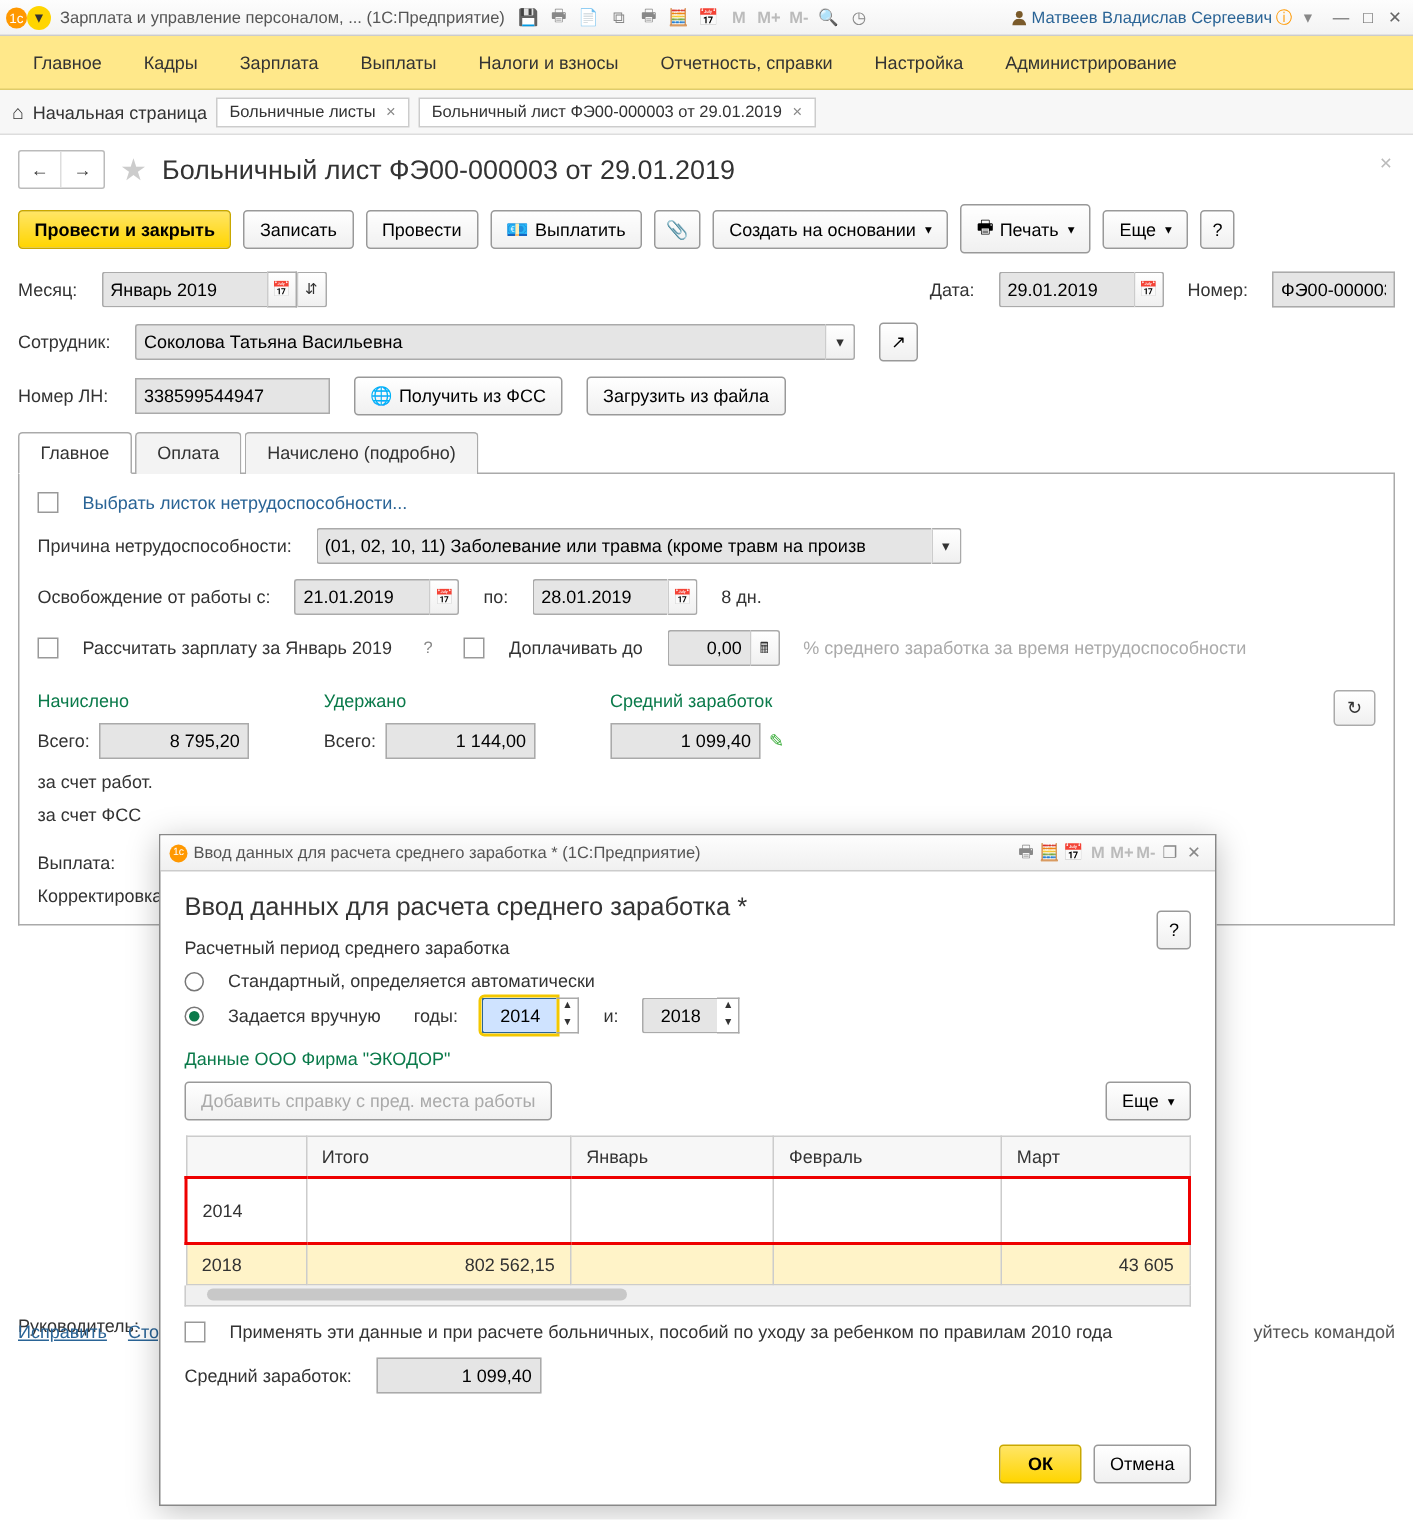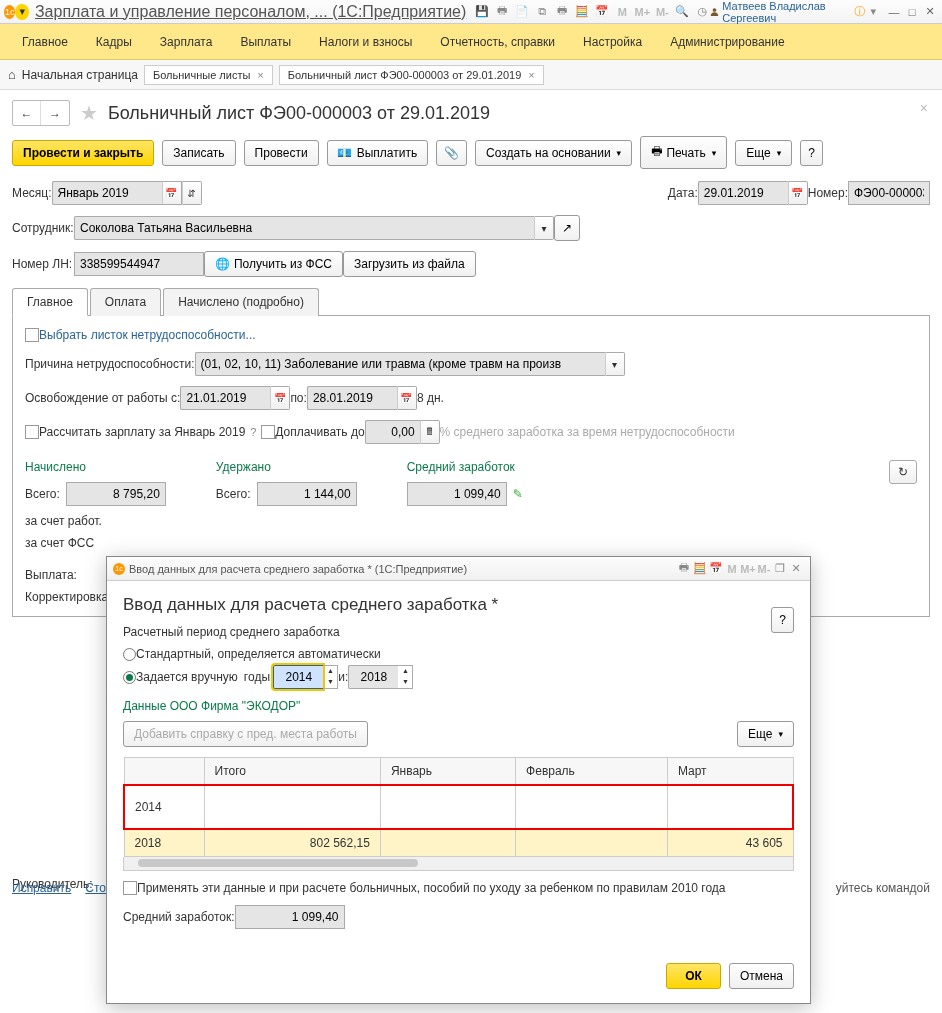--- a/index.html
+++ b/index.html
@@ -1,19 +1,19 @@
 <!DOCTYPE html>
 <html><head>
 <meta charset="utf-8">
 <style>
 * { box-sizing: border-box; margin: 0; padding: 0; }
 body { font-family: Arial, sans-serif; font-size: 12px; background: #fff; color: #333; width: 942px; height: 1013px; overflow: hidden; position: relative; }
 .titlebar { background: linear-gradient(#fdfdfd,#f3f3f3); height: 24px; display: flex; align-items: center; padding: 0 4px; border-bottom: 1px solid #ccc; }
 .orange-circle { width: 14px; height: 14px; border-radius: 50%; background: #ff9800; display: inline-flex; align-items: center; justify-content: center; color: #fff; font-size: 9px; }
-.titlebar .title { flex: 0 0 auto; color: #555; margin: 0 6px; font-size: 16px; text-decoration: underline; }
+.titlebar .title { flex: 0 0 auto; color: #555; margin: 0 6px; font-size: 11px; }
 .titlebar .tools { display: flex; gap: 4px; margin-left: 2px; }
 .tb-icon { width: 16px; height: 16px; display: flex; align-items: center; justify-content: center; color: #888; font-size: 11px; border: 1px solid transparent; }
 .tb-icon.m { color: #bbb; font-weight: bold; }
 .titlebar .spacer { flex: 1; }
 .titlebar .user { color: #2a6496; font-size: 11px; display: flex; align-items: center; gap: 3px; }
 .win-controls { display: flex; gap: 2px; margin-left: 6px; }
 .win-btn { width: 16px; height: 14px; font-size: 11px; display: flex; align-items: center; justify-content: center; color: #666; }
 
 .mainmenu { background: #ffe88a; height: 36px; display: flex; align-items: center; padding: 0 8px; gap: 0; border-bottom: 1px solid #e0cc6a; }
 .mainmenu .item { padding: 0 14px; font-size: 12px; color: #333; height: 36px; display: flex; align-items: center; }
@@ -31,21 +31,21 @@
 .star { color: #ccc; font-size: 20px; }
 .doc-title { font-size: 18px; font-weight: normal; }
 .doc-close { position: absolute; right: 14px; top: 10px; color: #bbb; font-size: 14px; }
 
 .toolbar { display: flex; align-items: center; gap: 8px; margin-bottom: 12px; }
 .btn { border: 1px solid #999; background: linear-gradient(#fff,#f0f0f0); padding: 5px 10px; font-size: 12px; border-radius: 3px; display: inline-flex; align-items: center; gap: 4px; cursor: pointer; }
 .btn.primary { background: linear-gradient(#ffe566,#ffd500); border-color: #c9a800; font-weight: bold; }
 .btn .arrow { font-size: 9px; margin-left: 2px; }
 .btn.icon-only { padding: 5px 7px; }
 
-.form-row { display: flex; align-items: center; gap: 0; margin-bottom: 10px; flex-wrap: wrap; }
+.form-row { display: flex; align-items: center; gap: 16px; margin-bottom: 10px; flex-wrap: wrap; }
 .form-row label { font-size: 12px; color: #333; }
 .input { border: 1px solid #aaa; background: #e5e5e5; padding: 3px 5px; font-size: 12px; height: 24px; }
 .input-group { display: flex; align-items: stretch; }
 .input-group .input { border-right: none; border-radius: 2px 0 0 2px; }
 .input-group .addon { border: 1px solid #aaa; border-left: 1px solid #ccc; background: linear-gradient(#fff,#f0f0f0); width: 20px; display: flex; align-items: center; justify-content: center; font-size: 10px; }
 .input-group .addon:last-child { border-radius: 0 2px 2px 0; }
 .spacer-flex { flex: 1; }
 
 .tabs { display: flex; border-bottom: 1px solid #aaa; margin-top: 8px; }
 .tab { padding: 6px 14px; border: 1px solid #aaa; border-bottom: none; margin-right: 2px; background: #f3f3f3; border-radius: 3px 3px 0 0; position: relative; top: 1px; }

